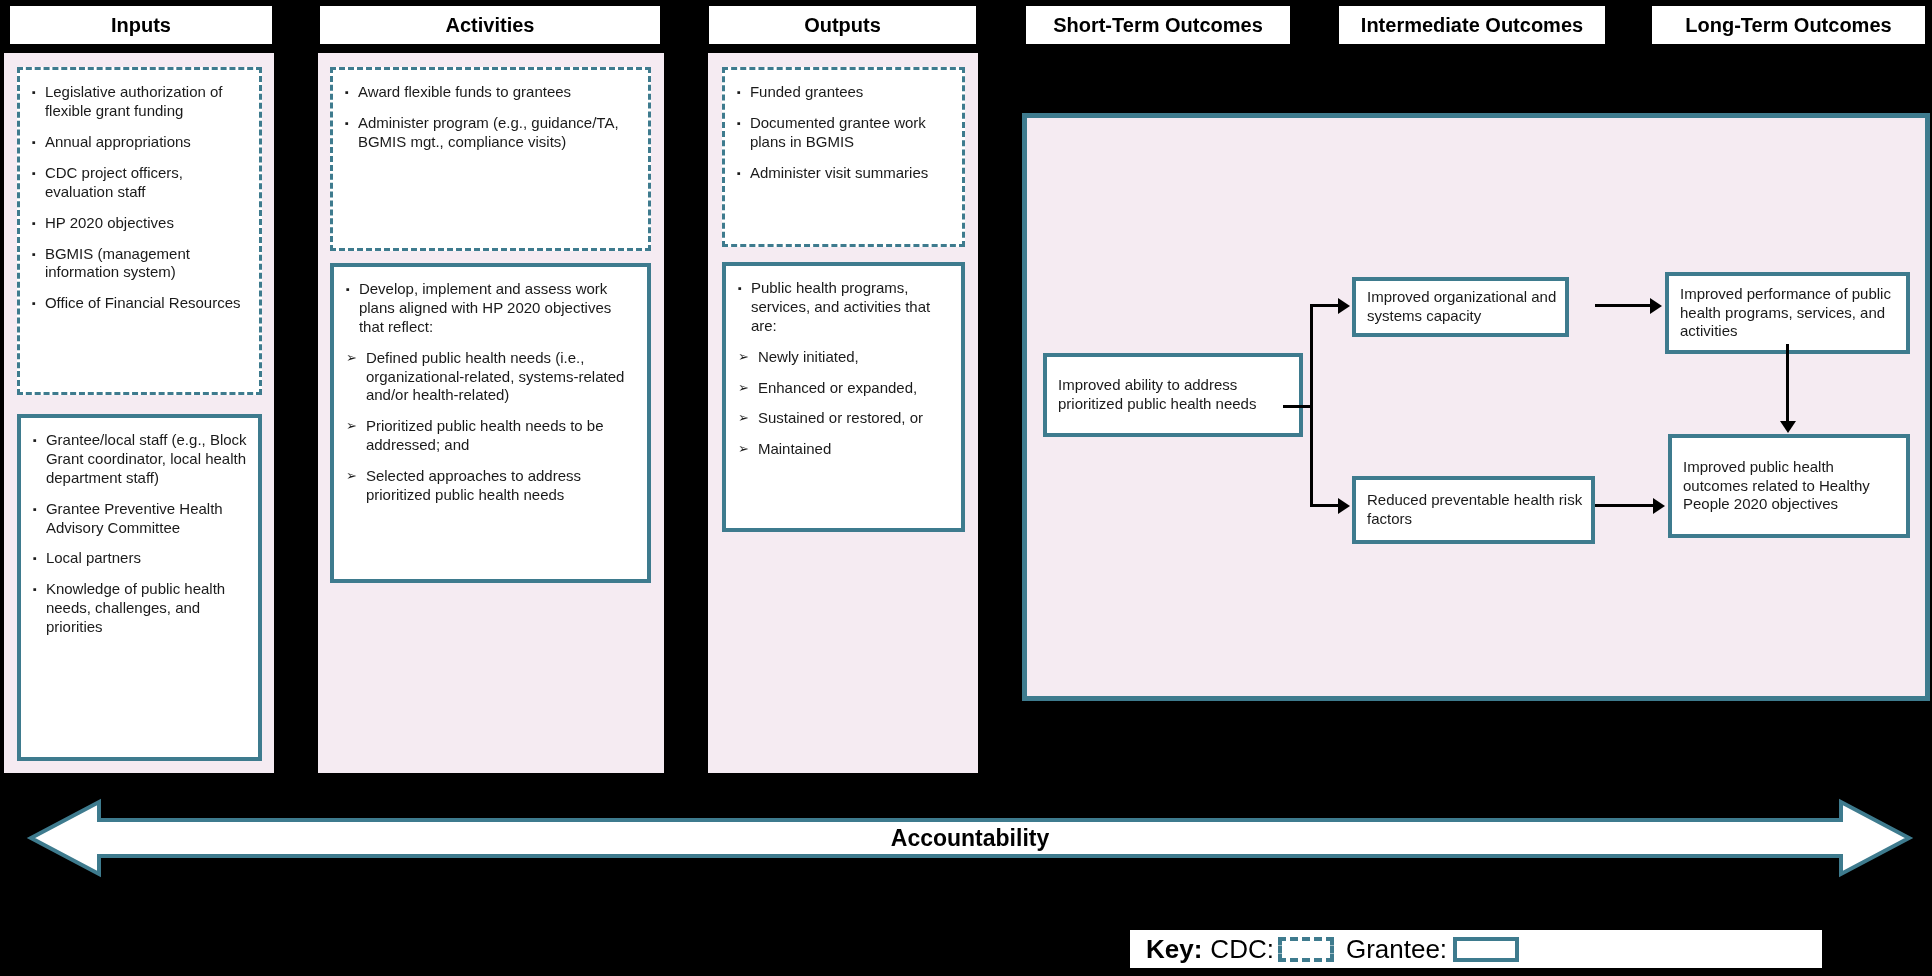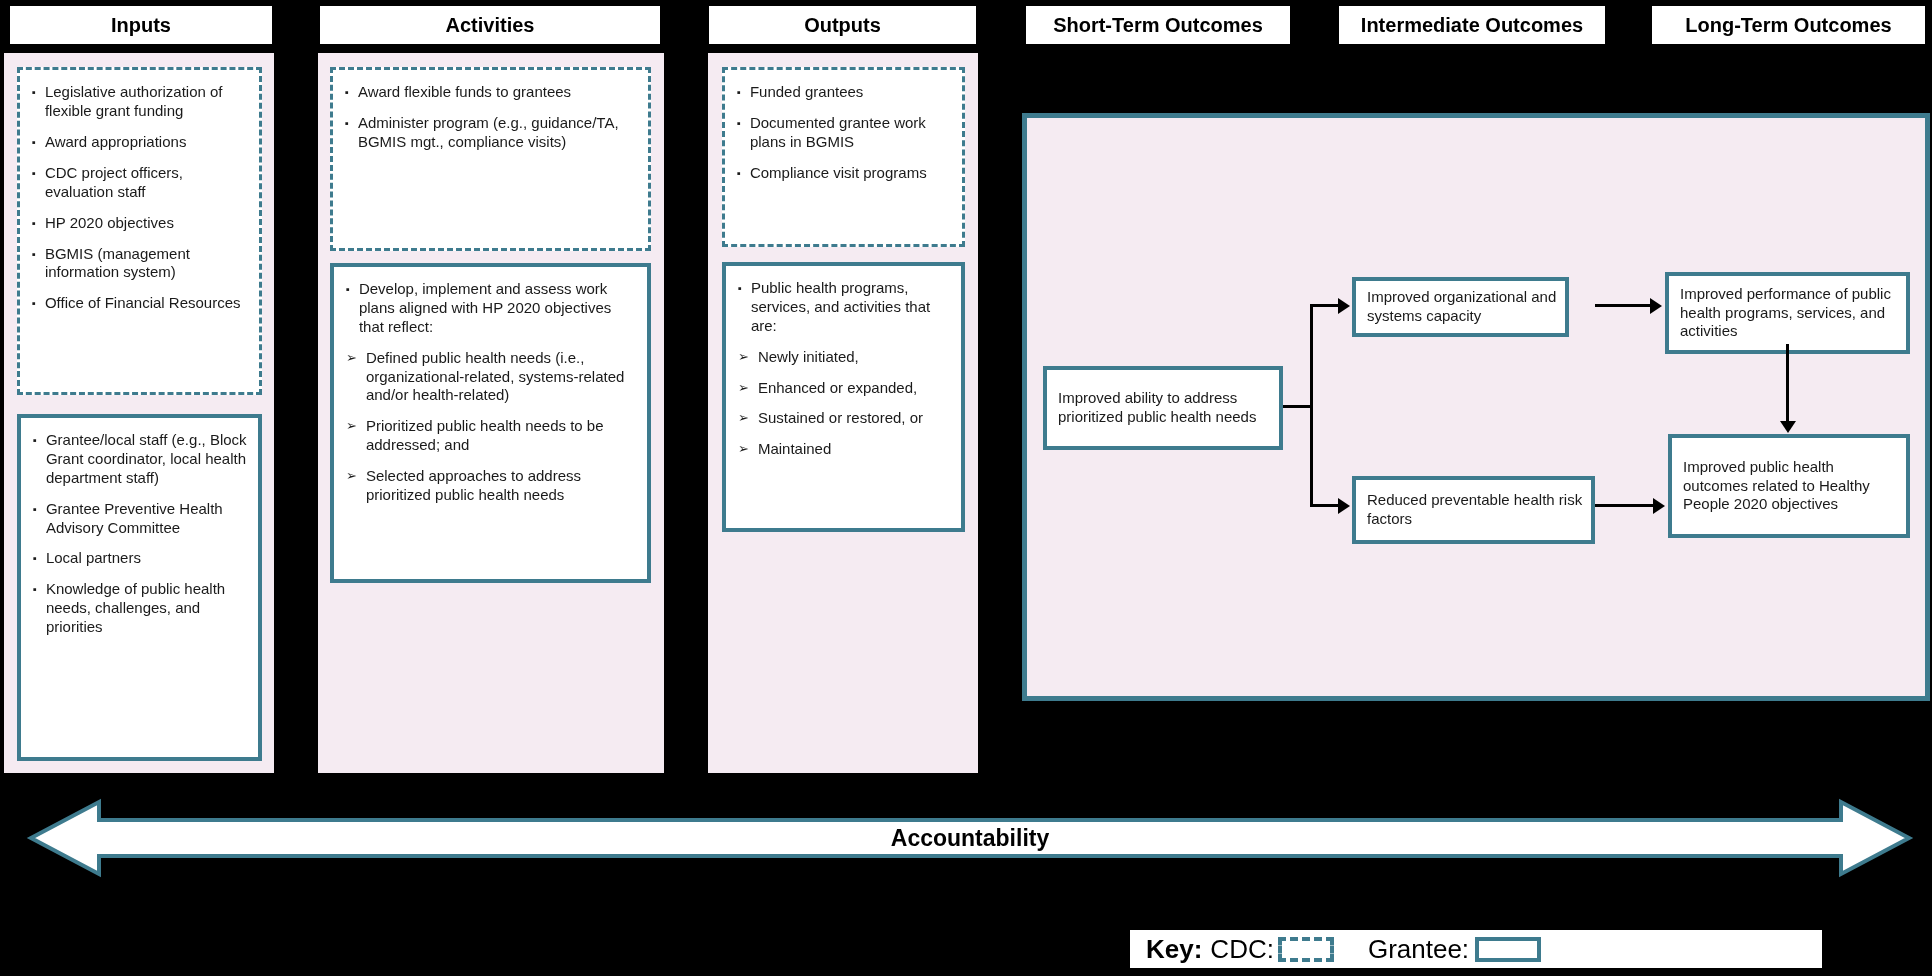--- a/index.html
+++ b/index.html
@@ -48,41 +48,41 @@
   }
 
   .key-bar {
     position: absolute; left: 1130px; top: 930px; width: 692px; height: 38px;
     background: #fff; display: flex; align-items: center; padding-left: 16px;
     font-size: 26px; color: #000;
   }
   .key-bold { font-weight: bold; margin-right: 8px; }
   .key-swatch-dashed { width: 56px; height: 25px; border: 4px dashed #3e7b8e; margin-left: 4px; background: #fff; }
   .key-swatch-solid  { width: 66px; height: 25px; border: 4px solid #3e7b8e; margin-left: 6px; background: #fff; }
-  .key-grantee { margin-left: 34px; }
+  .key-grantee { margin-left: 12px; }
 </style>
 </head>
 <body>
 
 <div class="col-header" style="left:10px;width:262px">Inputs</div>
 <div class="col-header" style="left:320px;width:340px">Activities</div>
 <div class="col-header" style="left:709px;width:267px">Outputs</div>
 <div class="col-header" style="left:1026px;width:264px">Short-Term Outcomes</div>
 <div class="col-header" style="left:1339px;width:266px">Intermediate Outcomes</div>
 <div class="col-header" style="left:1652px;width:273px">Long-Term Outcomes</div>
 
 <div class="panel" style="left:4px;top:53px;width:270px;height:720px">
   <div class="box dashed" style="left:13px;top:14px;width:245px;height:328px">
     <div class="item">
         <span class="bul">▪</span>
         <span>Legislative authorization of flexible grant funding</span>
       </div>
     <div class="item">
         <span class="bul">▪</span>
-        <span>Award appropriations</span>
+        <span>Annual appropriations</span>
       </div>
     <div class="item">
         <span class="bul">▪</span>
         <span>CDC project officers, evaluation staff</span>
       </div>
     <div class="item">
         <span class="bul">▪</span>
         <span>HP 2020 objectives</span>
       </div>
     <div class="item">
@@ -150,21 +150,21 @@
     <div class="item">
         <span class="bul">▪</span>
         <span>Funded grantees</span>
       </div>
     <div class="item">
         <span class="bul">▪</span>
         <span>Documented grantee work plans in BGMIS</span>
       </div>
     <div class="item">
         <span class="bul">▪</span>
-        <span>Compliance visit programs</span>
+        <span>Administer visit summaries</span>
       </div>
   </div>
   <div class="box solid" style="left:14px;top:209px;width:243px;height:270px">
     <div class="item">
         <span class="bul">▪</span>
         <span>Public health programs, services, and activities that are:</span>
       </div>
     <div class="item">
         <span class="bul arr">➢</span>
         <span>Newly initiated,</span>
@@ -179,21 +179,21 @@
       </div>
     <div class="item">
         <span class="bul arr">➢</span>
         <span>Maintained</span>
       </div>
   </div>
 </div>
 
 <div class="outcomes-panel"></div>
 
-<div class="outcome-box" style="left:1043px;top:366px;width:240px;height:84px">
+<div class="outcome-box" style="left:1043px;top:353px;width:260px;height:84px">
     <span>Improved ability to address prioritized public health needs</span>
   </div>
 <div class="outcome-box" style="left:1352px;top:277px;width:217px;height:60px">
     <span>Improved organizational and systems capacity</span>
   </div>
 <div class="outcome-box" style="left:1352px;top:476px;width:243px;height:68px">
     <span>Reduced preventable health risk factors</span>
   </div>
 <div class="outcome-box" style="left:1665px;top:272px;width:245px;height:82px">
     <span>Improved performance of public health programs, services, and activities</span>

